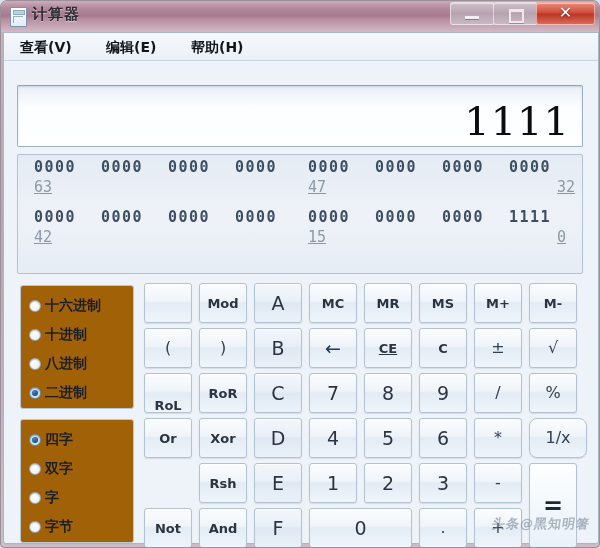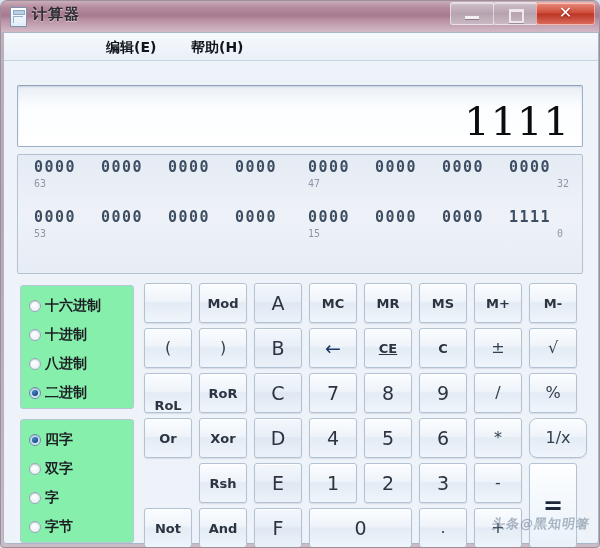--- a/index.html
+++ b/index.html
@@ -200,29 +200,30 @@
     font-size: 15px;
     font-weight: bold;
     color: #3d4e63;
     letter-spacing: 1.5px;
     white-space: pre;
   }
   .bitlabel {
     position: absolute;
     top: 20px;
     font-family: "DejaVu Sans Mono", "Liberation Mono", monospace;
-    font-size: 10px;
+    font-size: 15px;
     color: #8c98a6;
+    text-decoration: underline;
   }
 
   
   .groupbox {
     position: absolute;
     box-sizing: border-box;
-    background: #86efac;
+    background: #a16207;
     border: 1px solid #b9c6d6;
     border-radius: 3px;
   }
   #group-base { left: 16px; top: 252px; width: 114px; height: 124px; }
   #group-word { left: 16px; top: 386px; width: 114px; height: 124px; }
   .radio-row {
     position: absolute;
     left: 8px;
     height: 26px;
     line-height: 26px;
@@ -321,20 +322,21 @@
     <div class="winbtn" id="btn-min"></div>
     <div class="winbtn" id="btn-max"></div>
     <div class="winbtn" id="btn-close">
       <span class="x-glyph">✕</span>
     </div>
   </div>
 
   <div id="client">
 
     <div id="menubar">
+      <div class="menu-item" id="menu-0">查看(V)</div>
       <div class="menu-item" id="menu-1">编辑(E)</div>
       <div class="menu-item" id="menu-2">帮助(H)</div>
     </div>
 
     <div id="display">
       <div id="display-value">1111</div>
     </div>
 
     <div id="bitpanel">
       <div class="bitrow" id="bitrow-0">
@@ -352,21 +354,21 @@
         </div>
       <div class="bitrow" id="bitrow-1">
           <div class="nibble" style="left: 16px;">0000</div>
           <div class="nibble" style="left: 83px;">0000</div>
           <div class="nibble" style="left: 150px;">0000</div>
           <div class="nibble" style="left: 217px;">0000</div>
           <div class="nibble" style="left: 290px;">0000</div>
           <div class="nibble" style="left: 357px;">0000</div>
           <div class="nibble" style="left: 424px;">0000</div>
           <div class="nibble" style="left: 491px;">1111</div>
-          <div class="bitlabel" style="left: 16px;">53</div>
+          <div class="bitlabel" style="left: 16px;">42</div>
           <div class="bitlabel" style="left: 290px;">15</div>
           <div class="bitlabel" style="left: 539px; text-align: right; width: 0px; white-space: nowrap; transform: translateX(-100%);">0</div>
         </div>
     </div>
 
     <div class="groupbox" id="group-base">
         <div class="radio-row" style="top: 6px;"><span class="radio-dot"></span><span class="radio-label">十六进制</span></div>
         <div class="radio-row" style="top: 35px;"><span class="radio-dot"></span><span class="radio-label">十进制</span></div>
         <div class="radio-row" style="top: 64px;"><span class="radio-dot"></span><span class="radio-label">八进制</span></div>
         <div class="radio-row checked" style="top: 93px;"><span class="radio-dot"></span><span class="radio-label">二进制</span></div>

